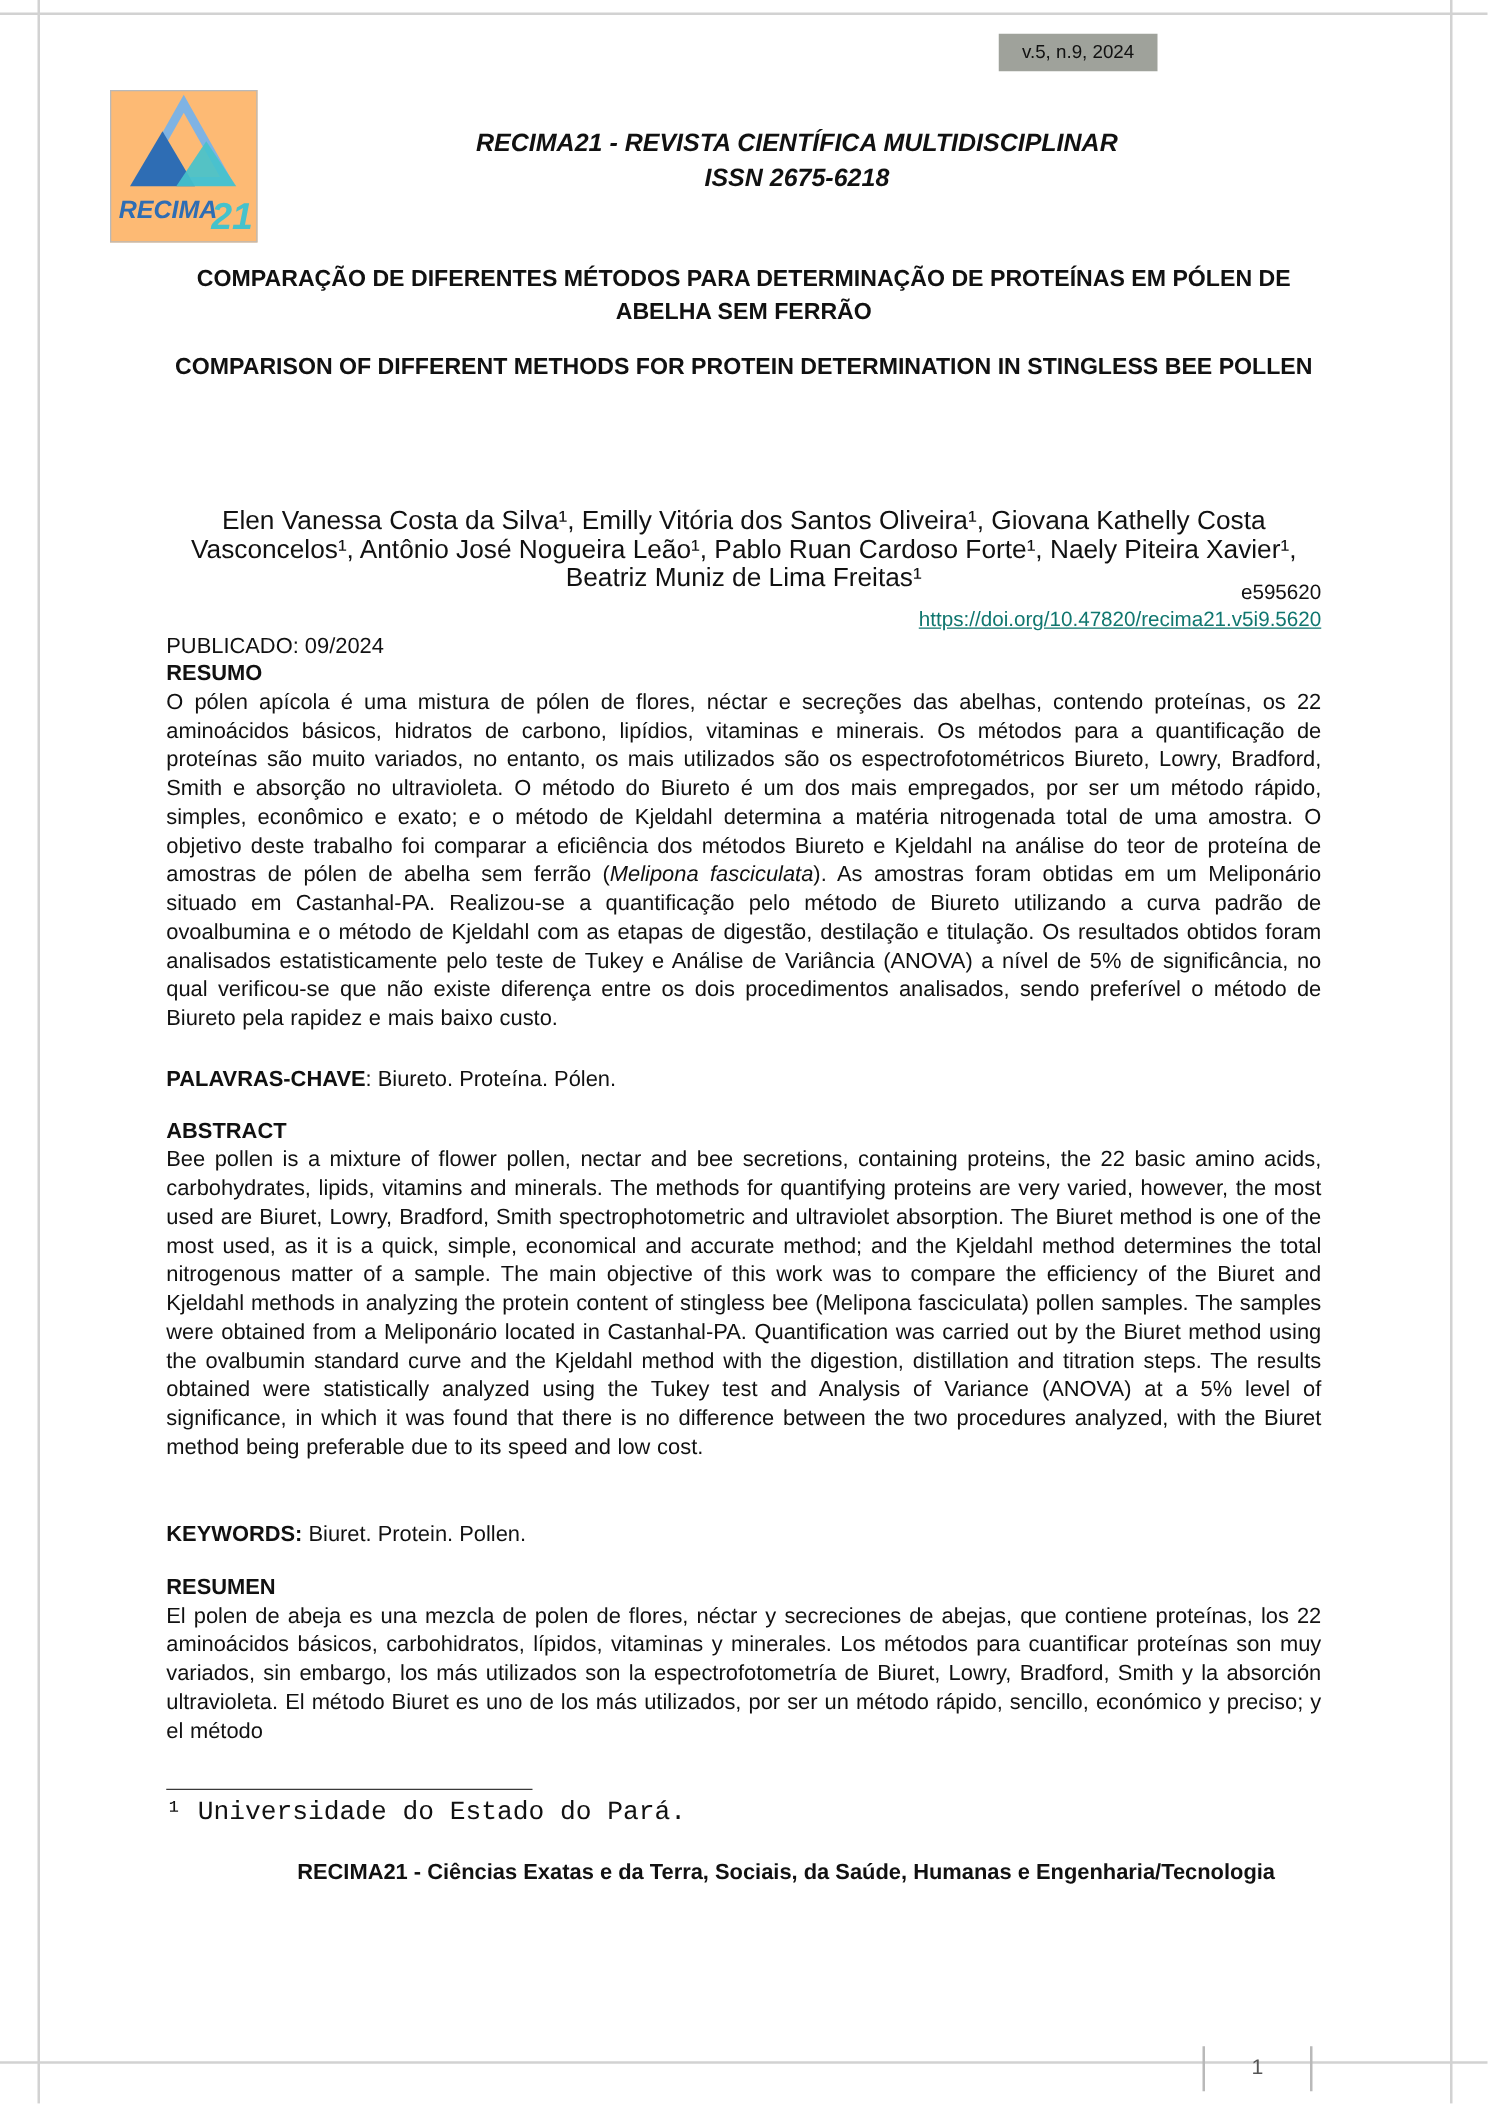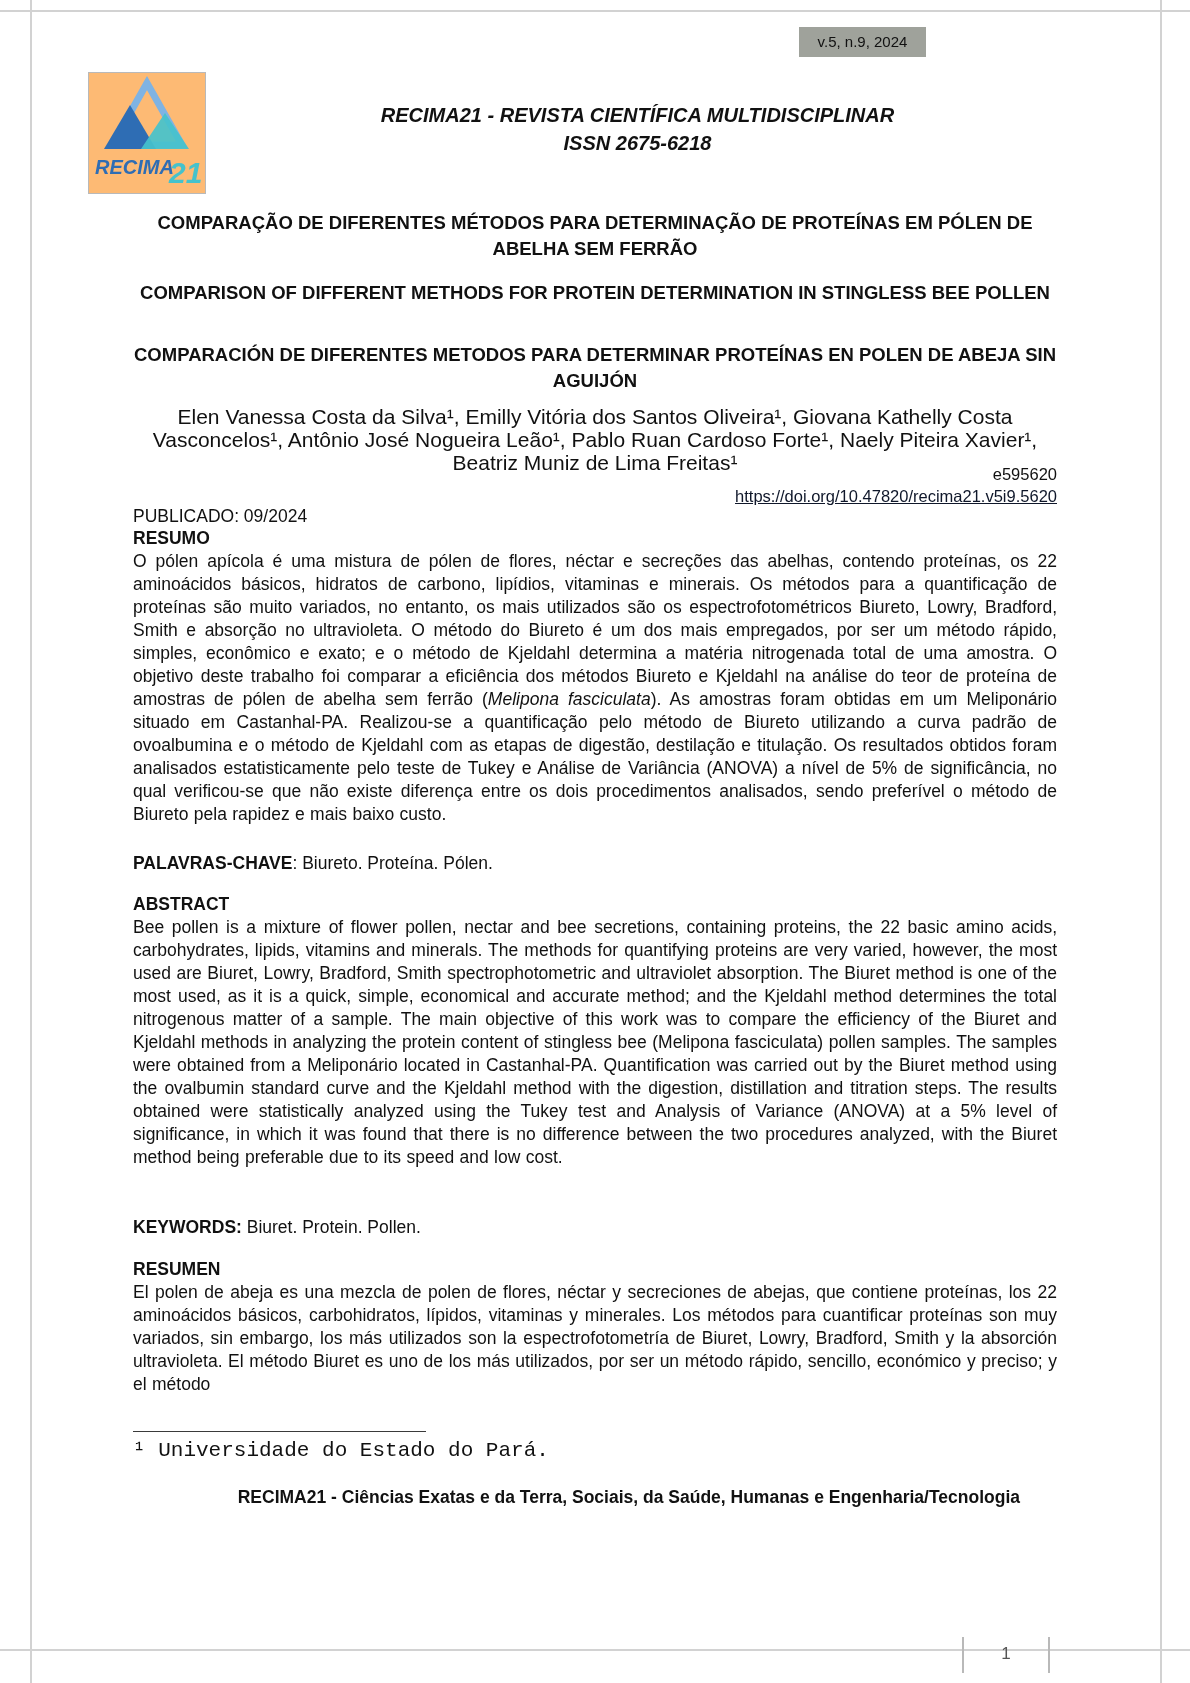--- a/index.html
+++ b/index.html
@@ -11,21 +11,21 @@
   .frame-v{top:0;bottom:0;width:2px;background:#d2d2d2;}
   .edition{left:799px;top:27px;width:127px;height:30px;background:#9fa29b;color:#111;
            font-size:15px;line-height:30px;text-align:center;}
   .logo-box{left:88px;top:72px;width:118px;height:122px;border:1px solid #b9b9b9;
             box-sizing:border-box;background:#fdba74;display:flex;align-items:center;justify-content:center;}
   .jheader{left:225px;top:101px;width:825px;text-align:center;font-size:20px;font-weight:bold;line-height:28px;font-style:italic;}
   .title{text-align:center;font-size:18.5px;font-weight:bold;line-height:26px;}
   .it{}
   .authors{top:405px;text-align:center;font-size:21px;line-height:23px;}
   .meta{top:463px;text-align:right;font-size:16.5px;line-height:22px;}
-  a.doi{color:#0f172a;text-decoration:underline;cursor:pointer;}
+  a.doi{color:#0f766e;text-decoration:underline;cursor:pointer;}
   .body-line{font-size:17.5px;line-height:23px;}
   .b{font-weight:bold;}
   .para{font-size:17.5px;line-height:23px;text-align:justify;word-spacing:0.5px;}
   .rule{left:133px;top:1431px;width:293px;height:1px;background:#3a3a3a;}
   .footnote{top:1440px;font-size:21px;line-height:21px;font-family:Liberation Mono, monospace;}
   .footer{left:90px;width:930px;top:1486px;text-align:right;font-weight:bold;font-size:17.5px;line-height:23px;}
   .tick{top:1637px;width:2px;height:36px;background:#b9b9b9;}
   .pagenum{left:962px;top:1644px;width:88px;text-align:center;font-size:17px;color:#555;}
 </style>
 </head>
@@ -52,21 +52,20 @@
     </svg>
   </div>
 
   <div class="abs jheader">
     <div>RECIMA21 - REVISTA CIENTÍFICA MULTIDISCIPLINAR</div>
     <div>ISSN 2675-6218</div>
   </div>
 
   <div class="abs col title" style="top:210px">COMPARAÇÃO DE DIFERENTES MÉTODOS PARA DETERMINAÇÃO DE PROTEÍNAS EM PÓLEN DE ABELHA SEM FERRÃO</div>
   <div class="abs col title it" style="top:280px">COMPARISON OF DIFFERENT METHODS FOR PROTEIN DETERMINATION IN STINGLESS BEE POLLEN</div>
-  <div class="abs col title it" style="top:342px">COMPARACIÓN DE DIFERENTES METODOS PARA DETERMINAR PROTEÍNAS EN POLEN DE ABEJA SIN AGUIJÓN</div>
 
   <div class="abs col authors">Elen Vanessa Costa da Silva¹, Emilly Vitória dos Santos Oliveira¹, Giovana Kathelly Costa Vasconcelos¹, Antônio José Nogueira Leão¹, Pablo Ruan Cardoso Forte¹, Naely Piteira Xavier¹, Beatriz Muniz de Lima Freitas¹</div>
 
   <div class="abs col meta">
     <div>e595620</div>
     <div><a class="doi">https://doi.org/10.47820/recima21.v5i9.5620</a></div>
   </div>
 
   <div class="abs col body-line" style="top:505px">PUBLICADO: 09/2024</div>
 

